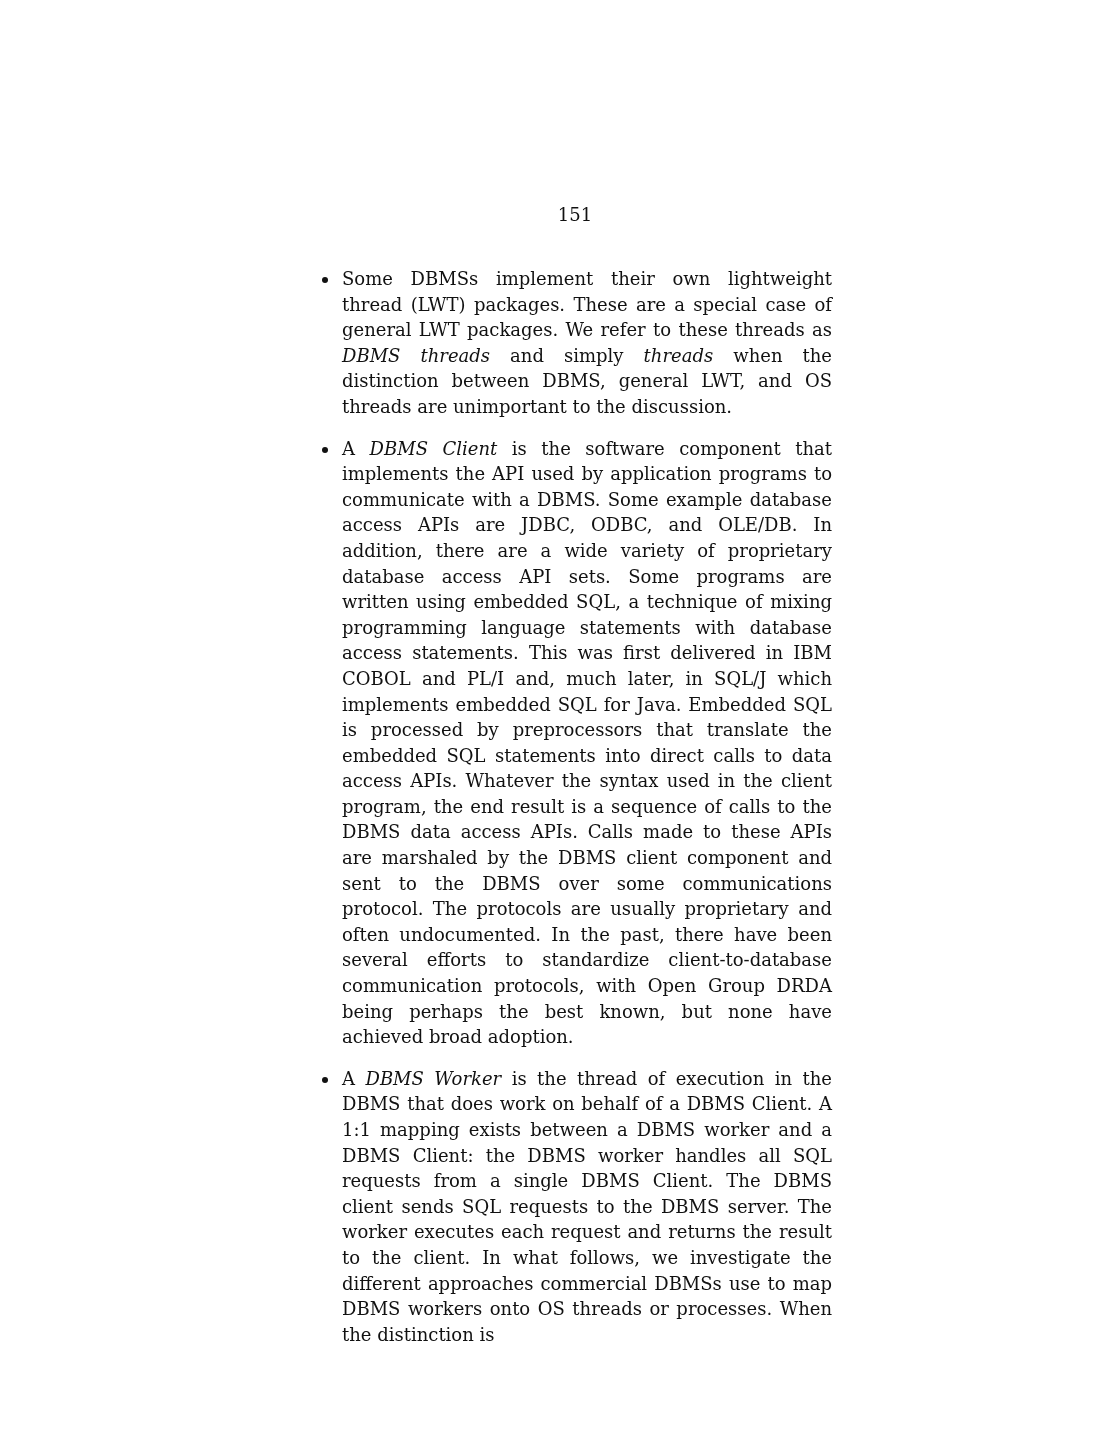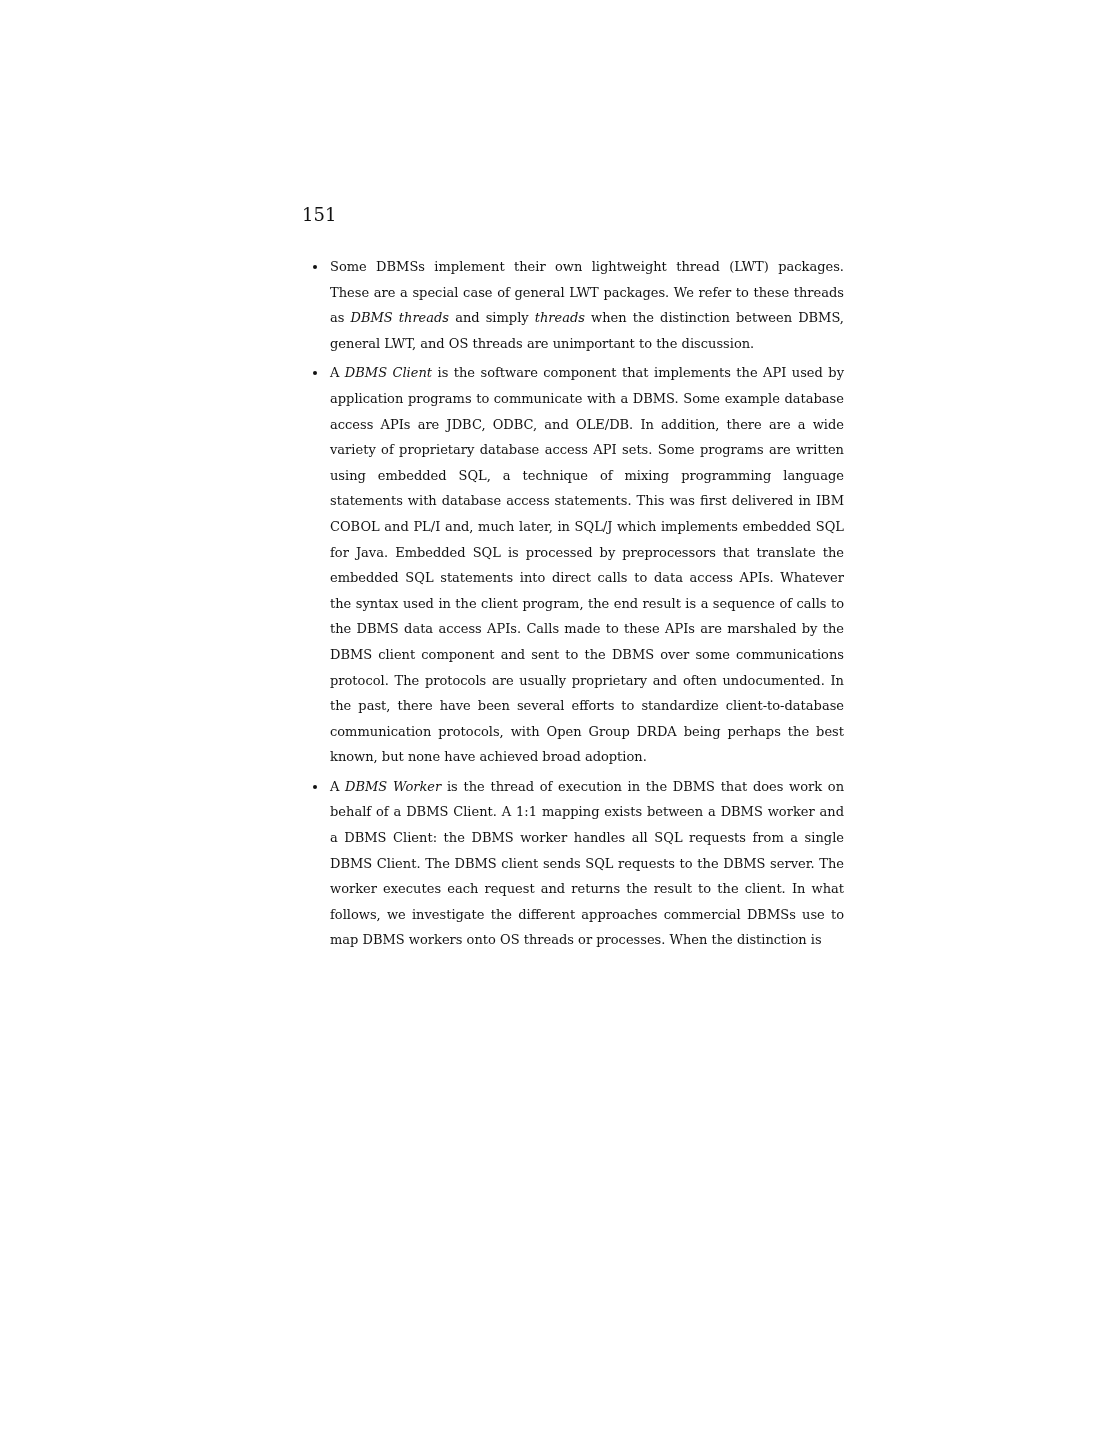--- a/index.html
+++ b/index.html
@@ -14,42 +14,42 @@
     background: #ffffff;
     color: #111111;
     font-family: "DejaVu Serif", "Liberation Serif", serif;
     overflow: hidden;
   }
   .page-number {
     position: absolute;
     top: 204px;
     left: 302px;
     width: 546px;
-    text-align: left;
+    text-align: center;
     font-size: 18px;
     line-height: 1.2;
   }
   .content {
     position: absolute;
     top: 250px;
     left: 302px;
     width: 546px;
   }
   ul.bullet-list {
     margin: 0;
     padding: 0 0 0 22px;
     list-style: disc outside;
   }
   ul.bullet-list li {
-    font-size: 13px;
+    font-size: 18px;
     line-height: 25.6px;
     text-align: justify;
     text-justify: inter-word;
     padding-left: 2px;
-    margin: 4px;
+    margin: 16px;
   }
   ul.bullet-list li span.it {
     font-style: italic;
   }
 </style>
 </head>
 <body>
 
 <div class="page">
   <div class="page-number">151</div>

